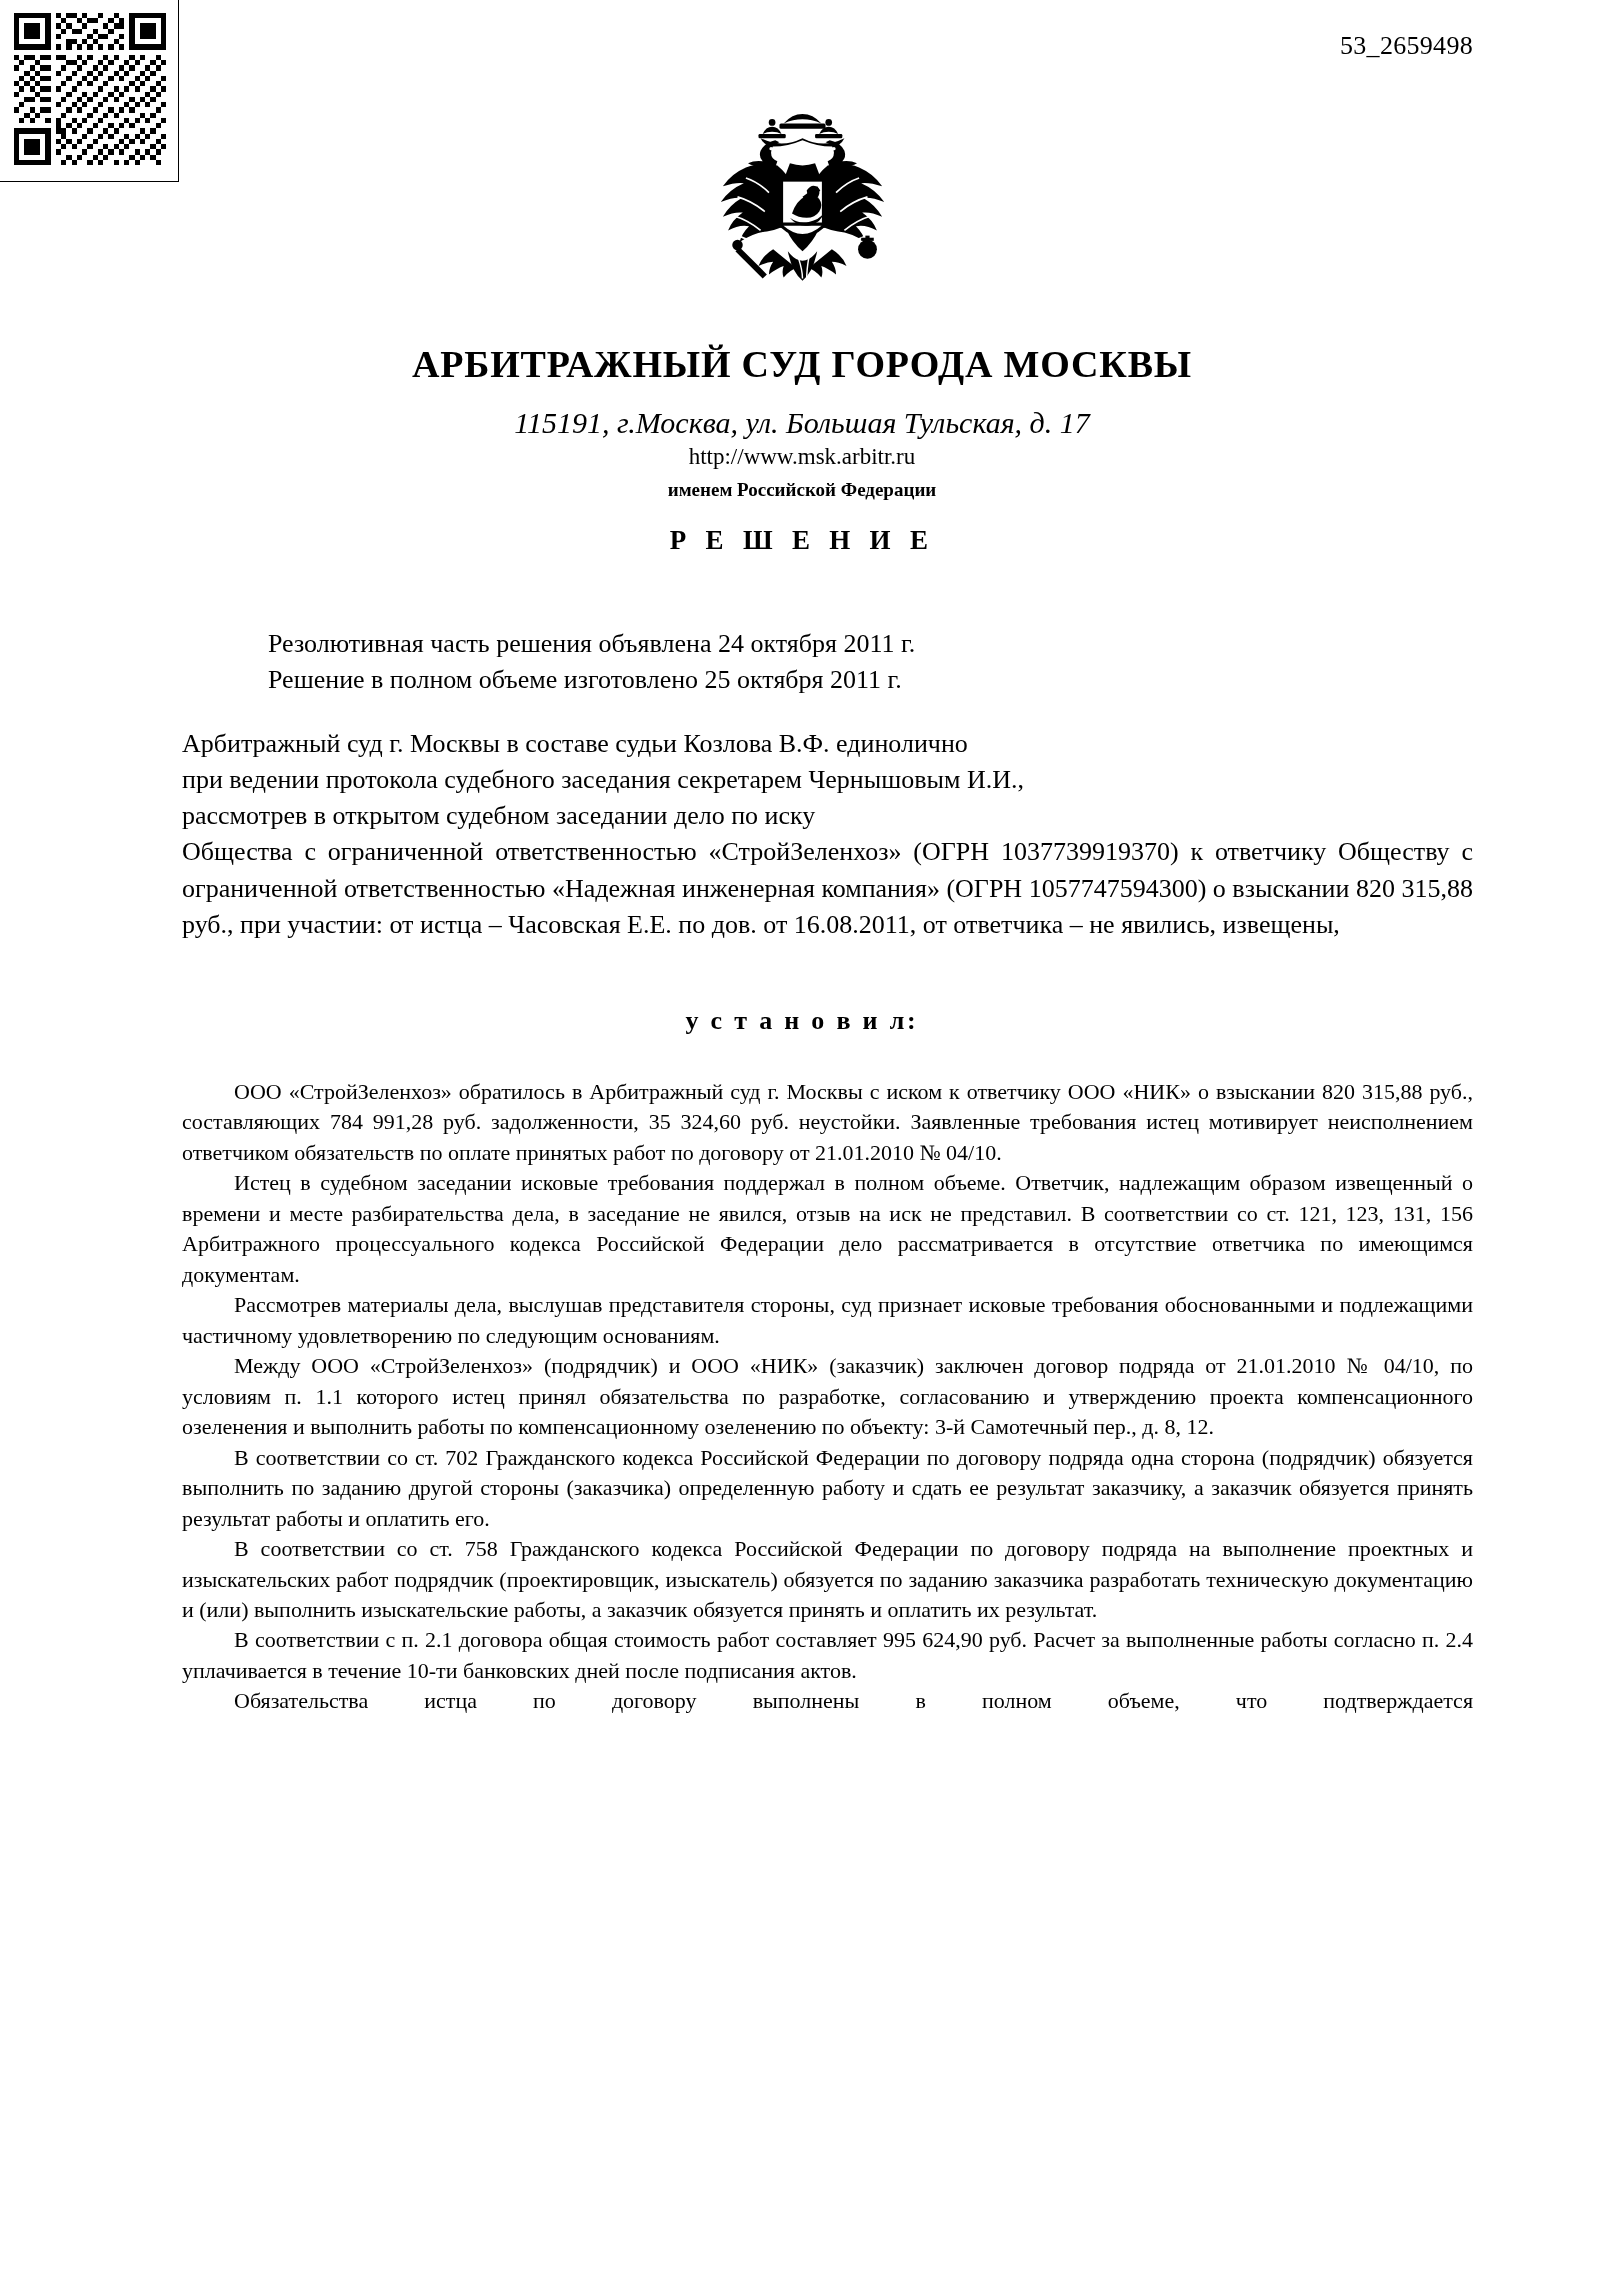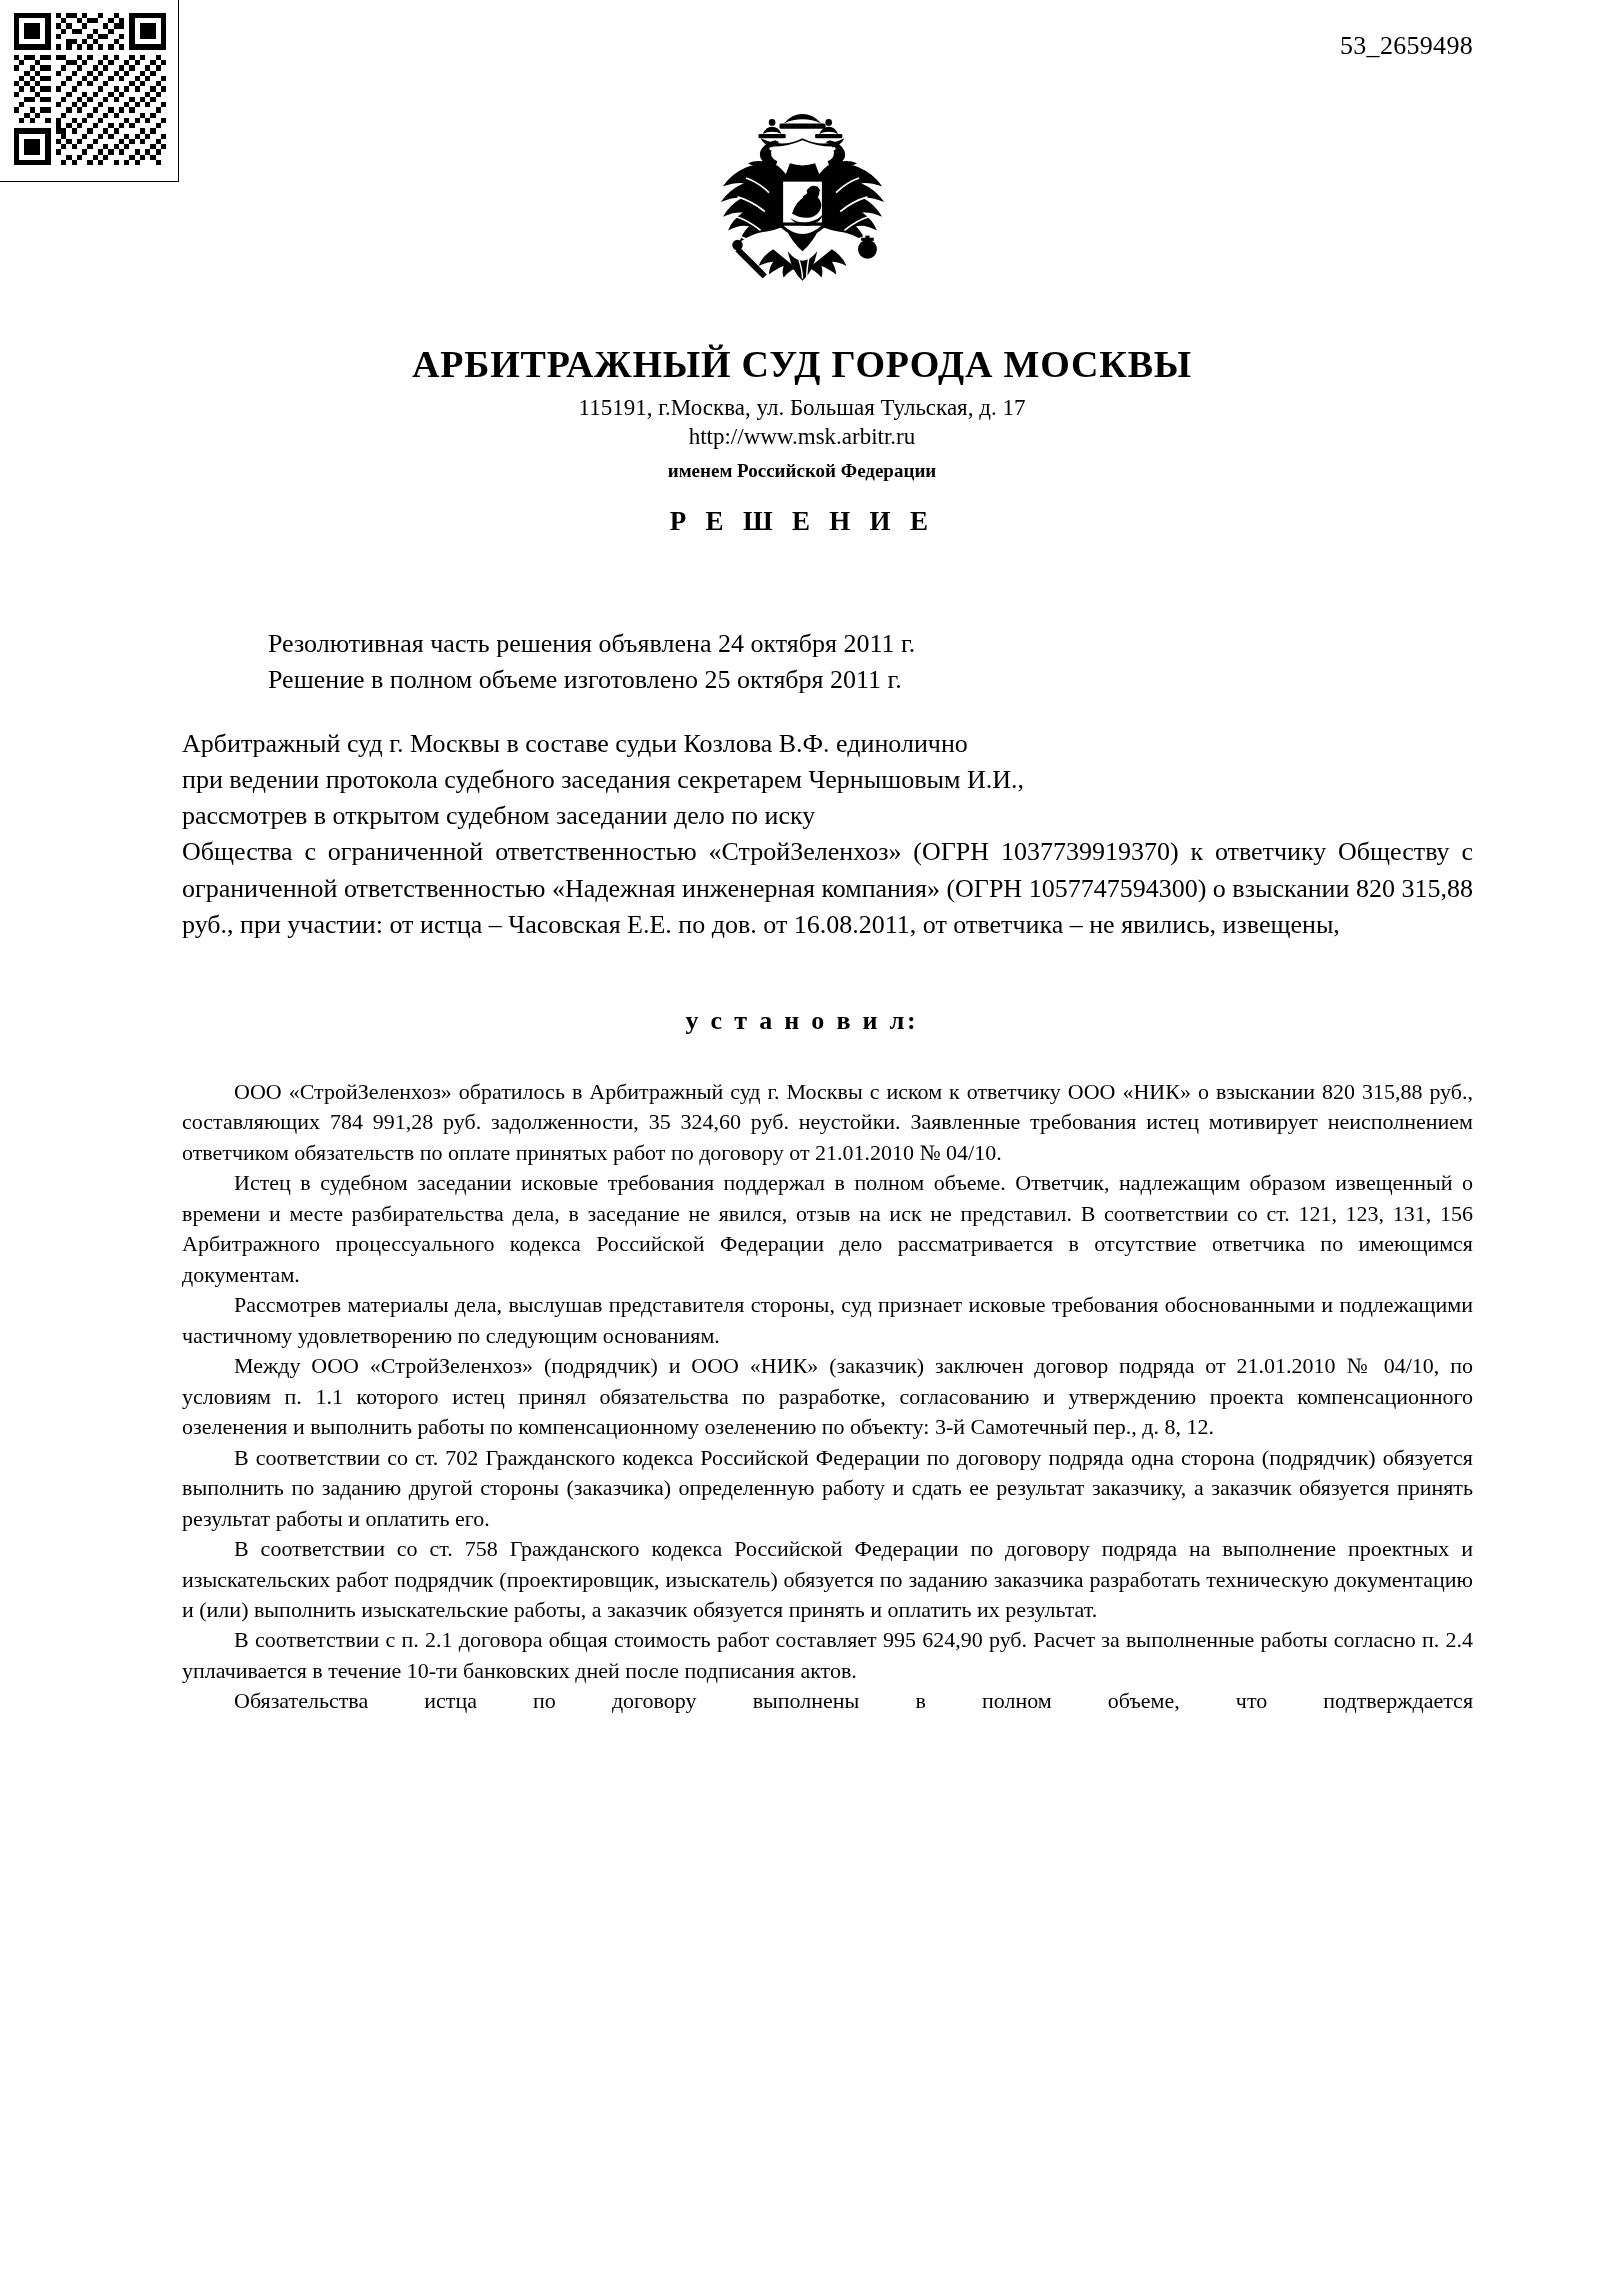--- a/index.html
+++ b/index.html
@@ -73,23 +73,24 @@
     top: 343px;
     text-align: center;
   }
   .court-name {
     font-size: 38px;
     font-weight: bold;
     letter-spacing: 0.8px;
     line-height: 1.12;
   }
   .court-address {
-    font-size: 23px;
+    font-size: 30px;
     line-height: 1.3;
-    margin-top: 7px;
+    margin-top: 17px;
+    font-style: italic;
   }
   .court-url {
     font-size: 23px;
     line-height: 1.3;
   }
   .in-name-of {
     font-size: 19px;
     font-weight: bold;
     margin-top: 7px;
     line-height: 1.25;

